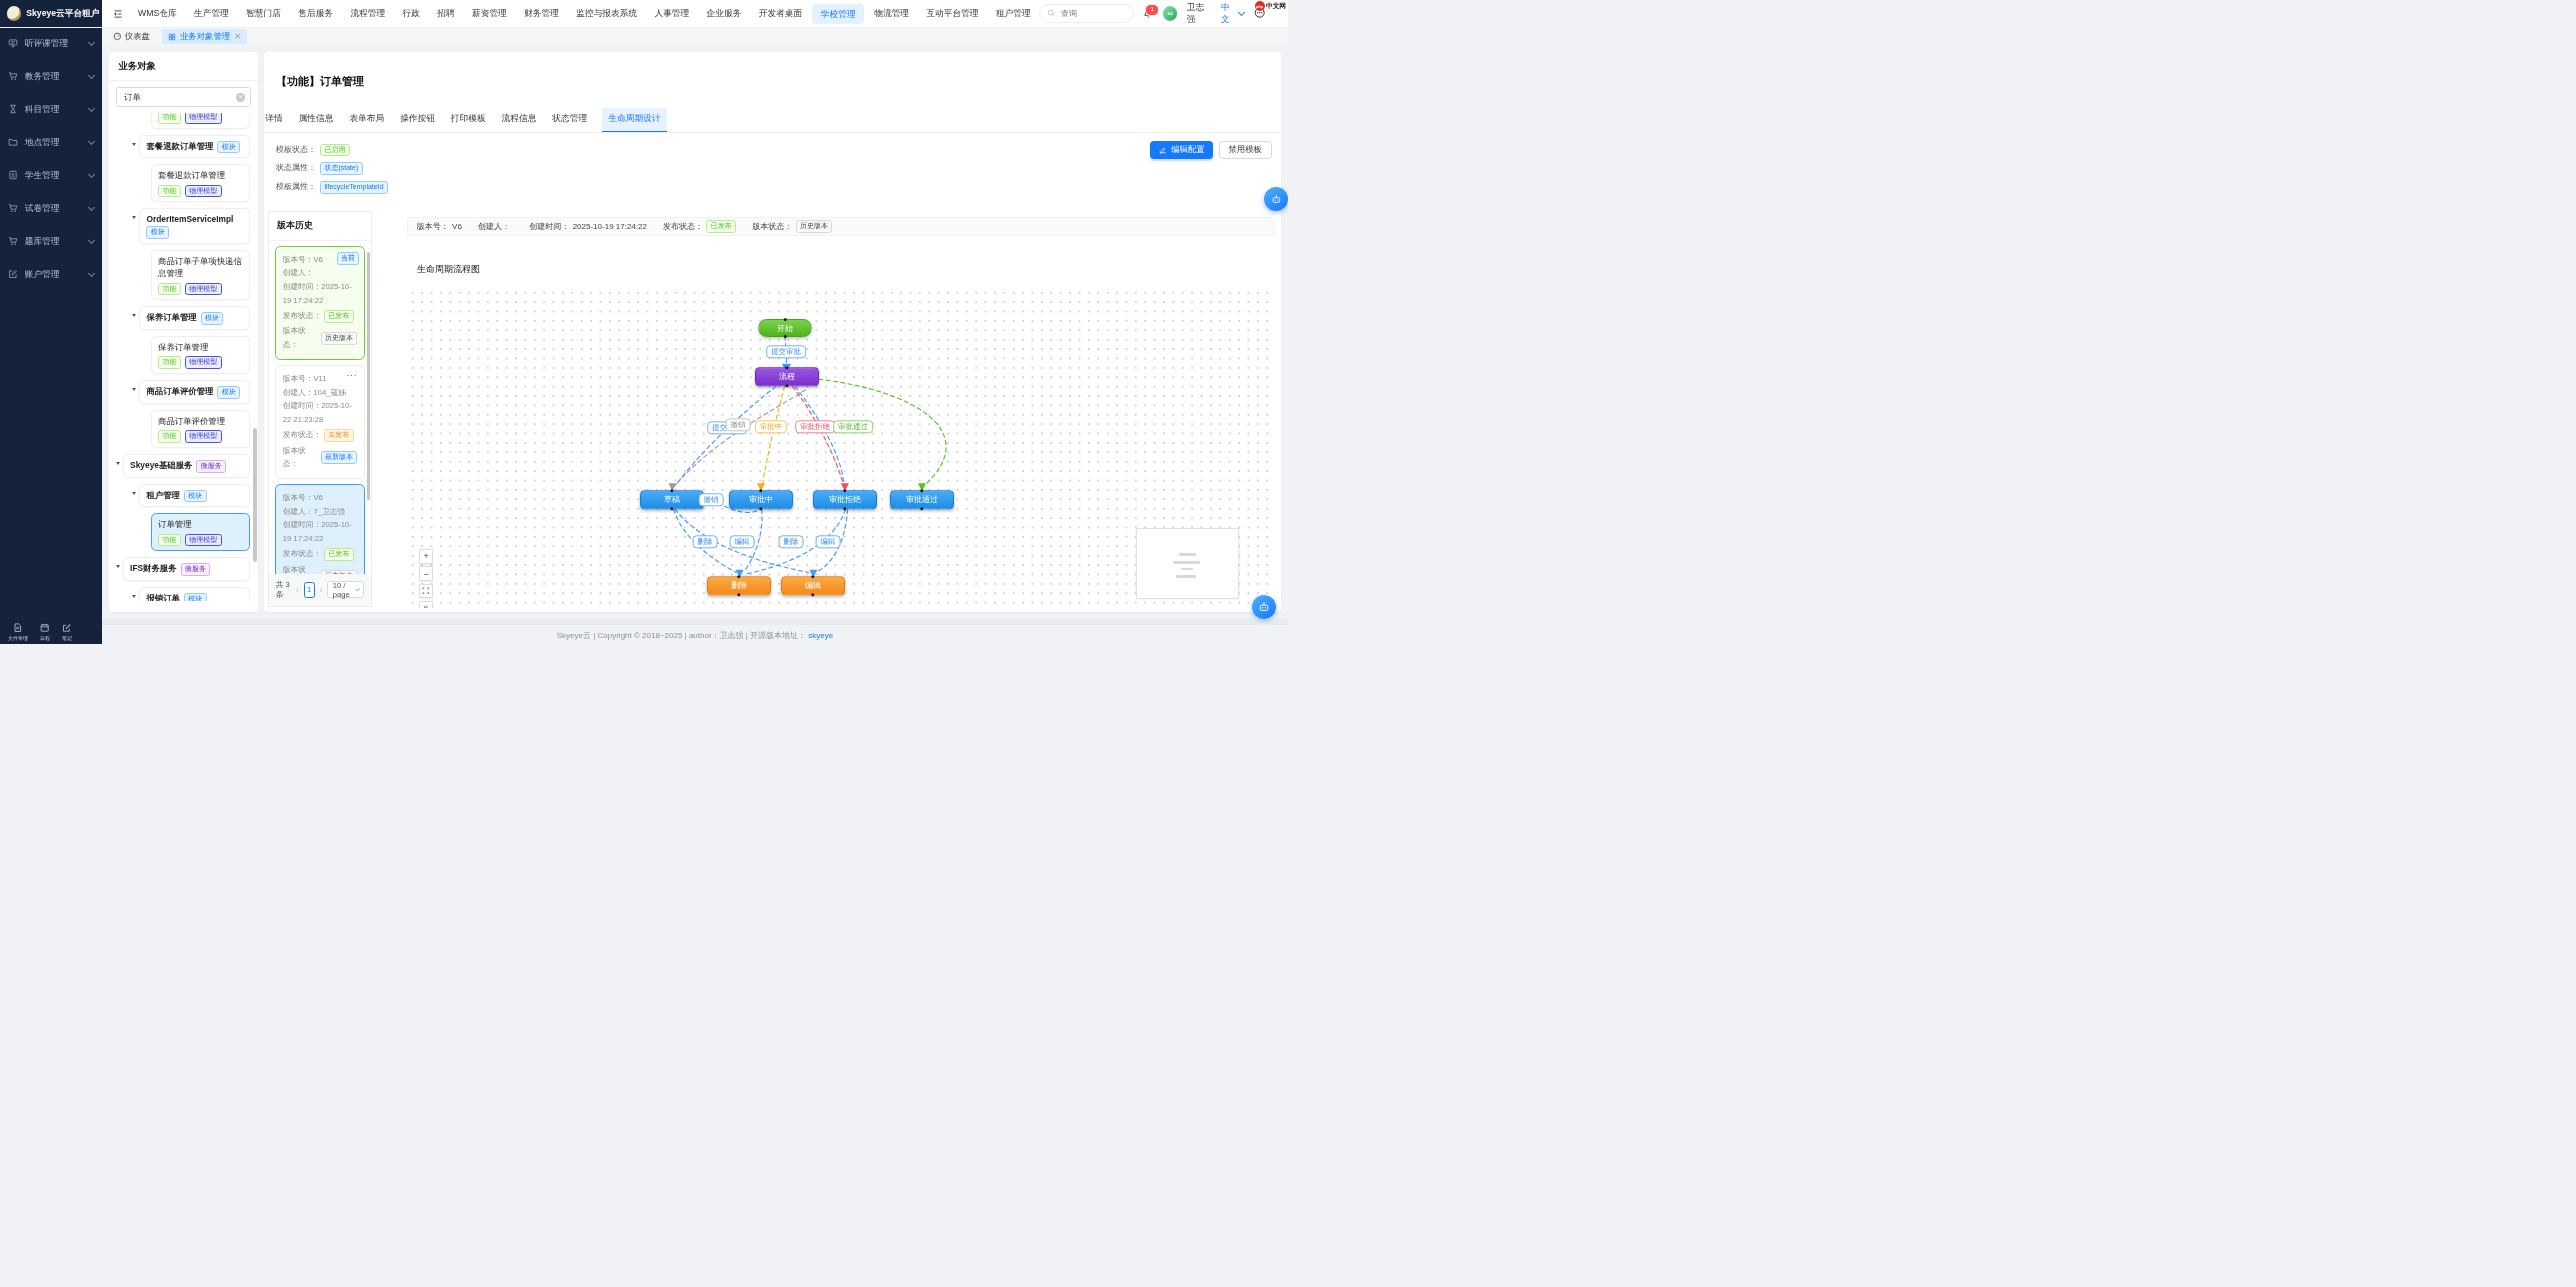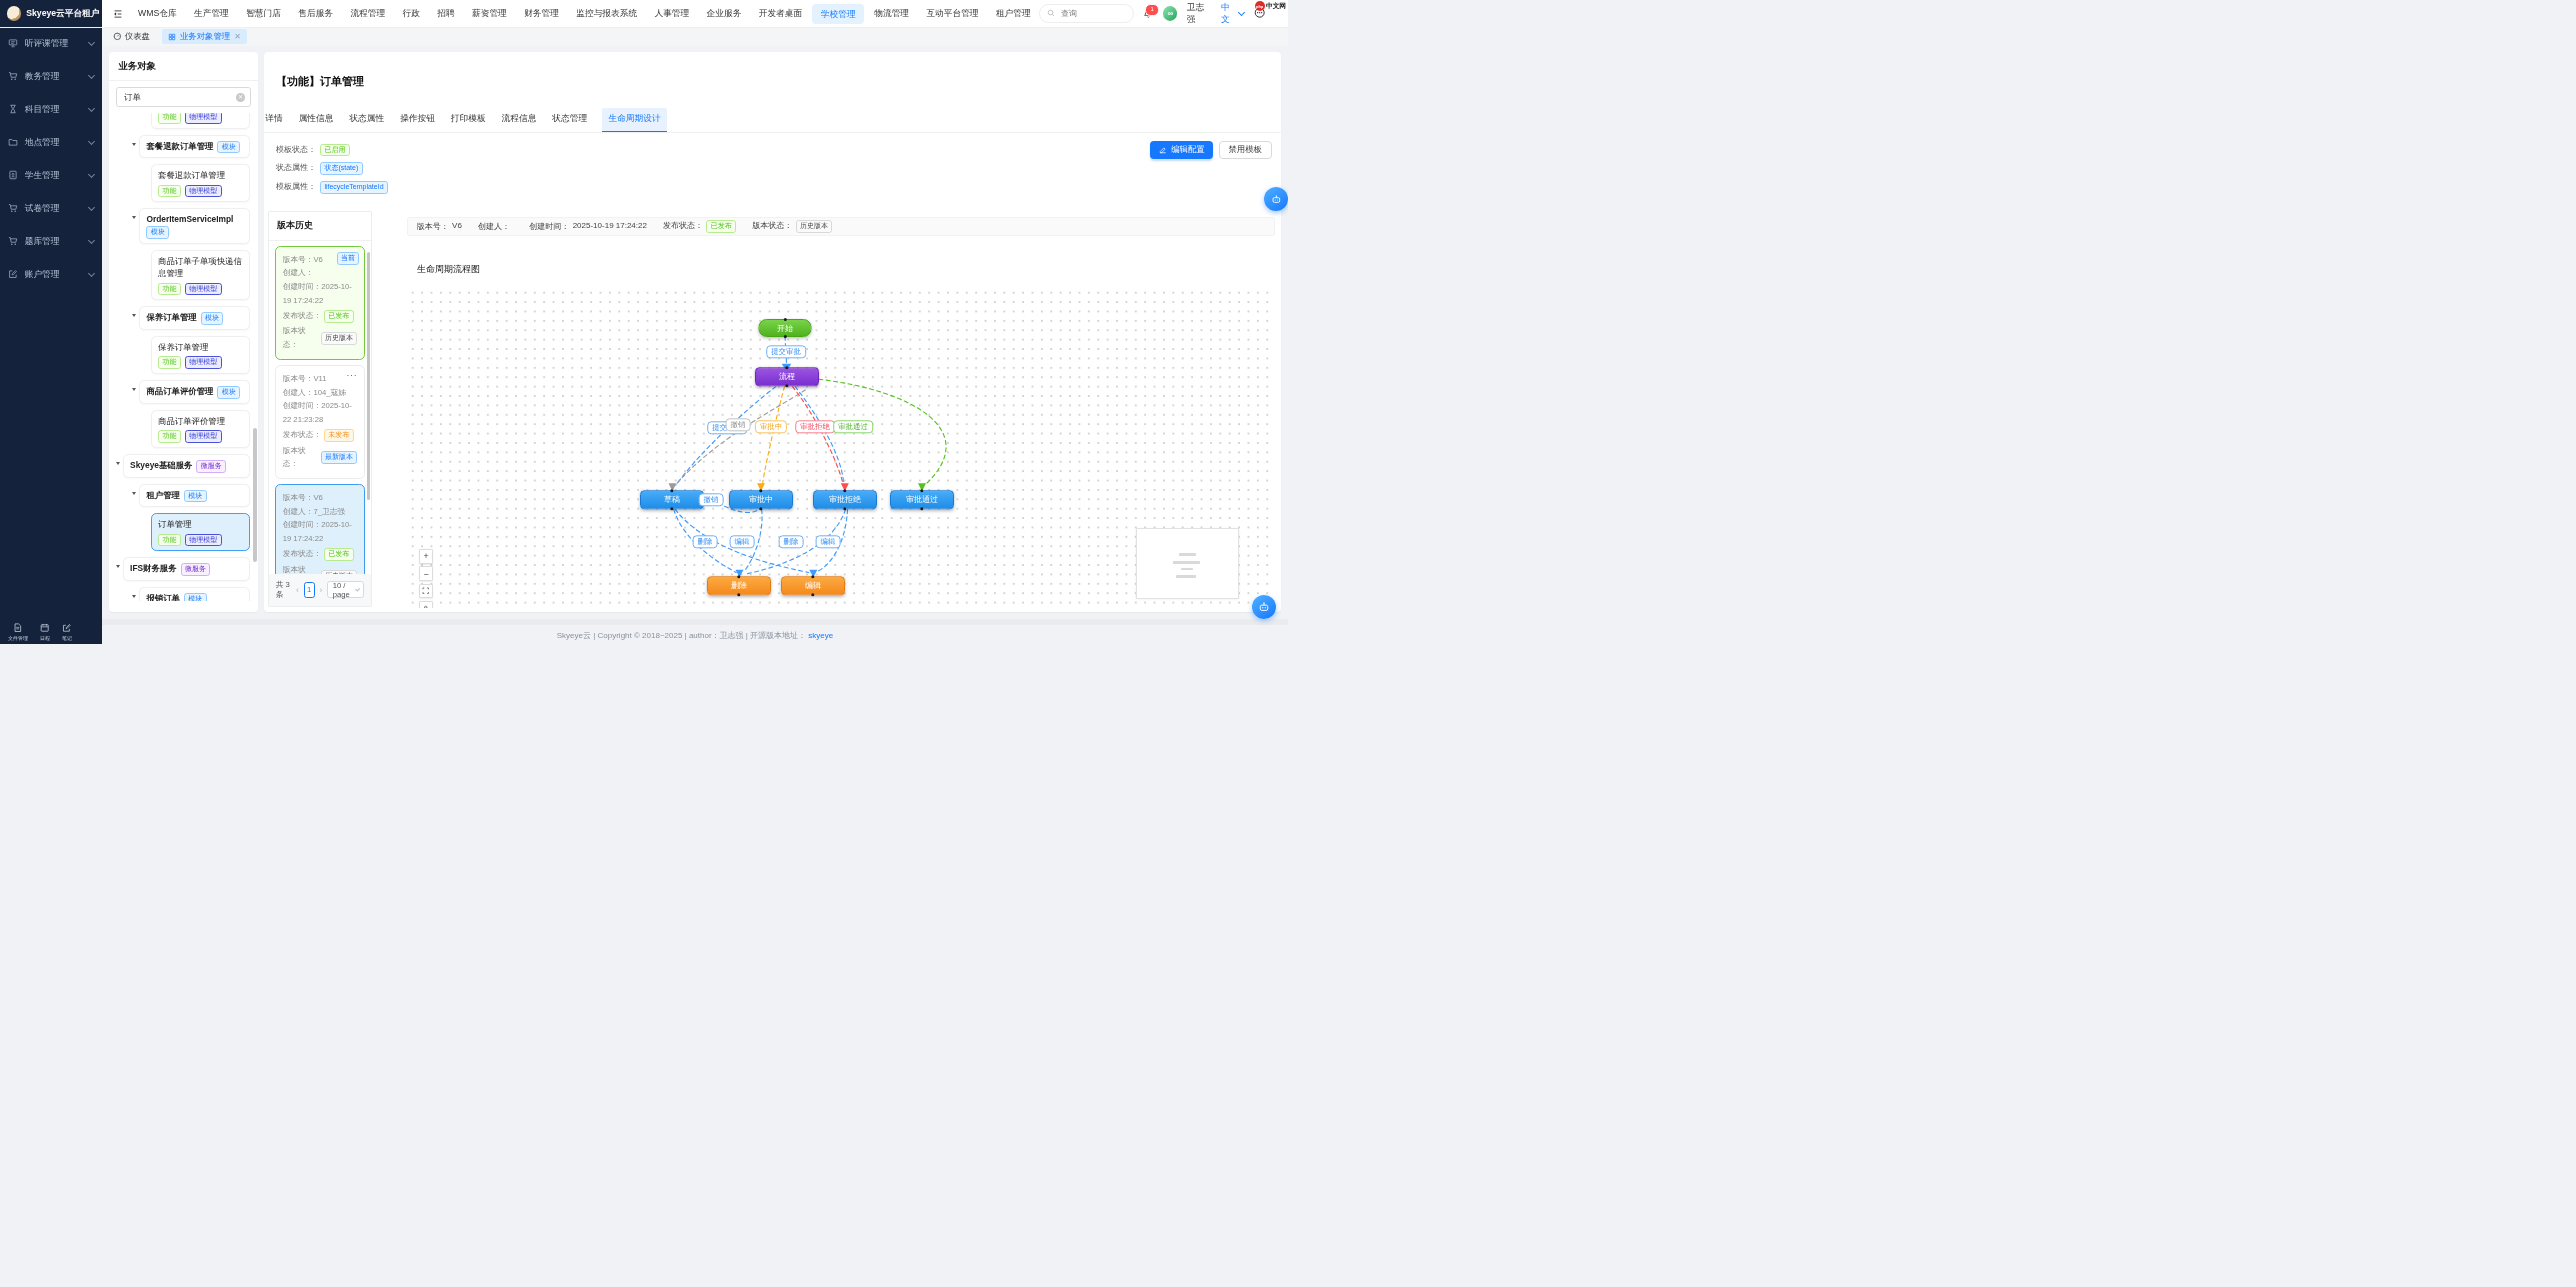--- a/index.html
+++ b/index.html
@@ -88,21 +88,21 @@
   .v-menu{position:absolute;right:6.7px;top:1.3px;color:#555;font-size:8.7px;letter-spacing:0.7px;cursor:pointer}
   .v-tagrow{display:flex;align-items:center;gap:2.7px;margin:1.3px 0}
   .vh-page{position:absolute;left:0;right:0;bottom:0;background:#f7f8fa;display:flex;align-items:center;gap:4.7px;padding:6px 6.7px;font-size:7.7px;color:#555}
   .pg-arrow{color:#b9b9b9;font-size:8.7px;cursor:pointer}
   .pg-num{width:14px;height:14px;border:0.7px solid #1677ff;color:#1677ff;border-radius:2.7px;display:flex;align-items:center;justify-content:center;background:#fff;cursor:pointer}
   .pg-size{height:14.8px;border:0.7px solid #d9d9d9;border-radius:2.7px;background:#fff;display:flex;align-items:center;gap:3.4px;padding:0 4.7px;cursor:pointer}
   .pg-size .caret{width:3.4px;height:3.4px;border-right:0.8px solid #bbb;border-bottom:0.8px solid #bbb;transform:rotate(45deg);margin-top:-1.3px}
   .vh-scroll{position:absolute;right:0.7px;top:40px;width:3.4px;height:248px;border-radius:2px;background:#c4c4c4}
   
   .v-strip{position:absolute;left:143px;top:165px;right:6px;height:19px;background:#fafafa;border:0.7px solid #f2f2f2;border-radius:2px;display:flex;align-items:center;gap:16px;padding:0 8.7px;font-size:8px;color:#444;box-sizing:border-box}
-  .vs-field{display:flex;gap:3.4px;white-space:nowrap}
+  .vs-field{display:flex;align-items:center;gap:3.4px;white-space:nowrap}
   .flow-title{position:absolute;left:153px;top:211px;font-size:9px;font-weight:400;color:#111}
   .canvas{position:absolute;left:144px;top:236px;width:867px;height:320px;background-color:#fff;background-image:radial-gradient(circle,#d3d3d3 0.7px,transparent 0.9px);background-size:9.4px 9.4px;overflow:hidden}
   .edges{position:absolute;left:0;top:0}
   .edges path{fill:none;stroke-width:1.7;stroke-dasharray:6 5;stroke-linecap:round}
   .pb{stroke:#3f9bff}.pg{stroke:#9b9b9b}.po{stroke:#faad14}.pr{stroke:#ff4d4f}.pgr{stroke:#52c41a}
   .fnode{position:absolute;transform:translate(-50%,-50%);display:flex;align-items:center;justify-content:center;color:#fff;font-size:8px;box-shadow:0 1.3px 3.4px rgba(0,0,0,.28);cursor:pointer;z-index:4}
   .n-green{background:linear-gradient(180deg,#79d24b,#4fb31d);border:0.7px solid #48a317}
   .n-purple{background:linear-gradient(180deg,#9b54e2,#7a2ecf);border:0.7px solid #6b28b8}
   .n-blue{background:linear-gradient(180deg,#47abf8,#1e8de7);border:0.7px solid #1a79d4}
   .n-orange{background:linear-gradient(180deg,#fbaa43,#f5891b);border:0.7px solid #e27a10}
@@ -408,21 +408,21 @@
       </div>
     </div>
   <div class="tree-scroll"></div>
 </div>
 
 <div class="card main-card">
   <div class="main-title">【功能】订单管理</div>
   <div class="tabs" id="main-tabs">
       <div class="tab">详情</div>
       <div class="tab">属性信息</div>
-      <div class="tab">状态属性</div>
+      <div class="tab">表单布局</div>
       <div class="tab">操作按钮</div>
       <div class="tab">打印模板</div>
       <div class="tab">流程信息</div>
       <div class="tab">状态管理</div>
       <div class="tab active">生命周期设计</div>
     </div>
   <div class="meta">
     <div id="meta-rows">
         <div class="meta-row">
           <span class="ml">模板状态：</span>

